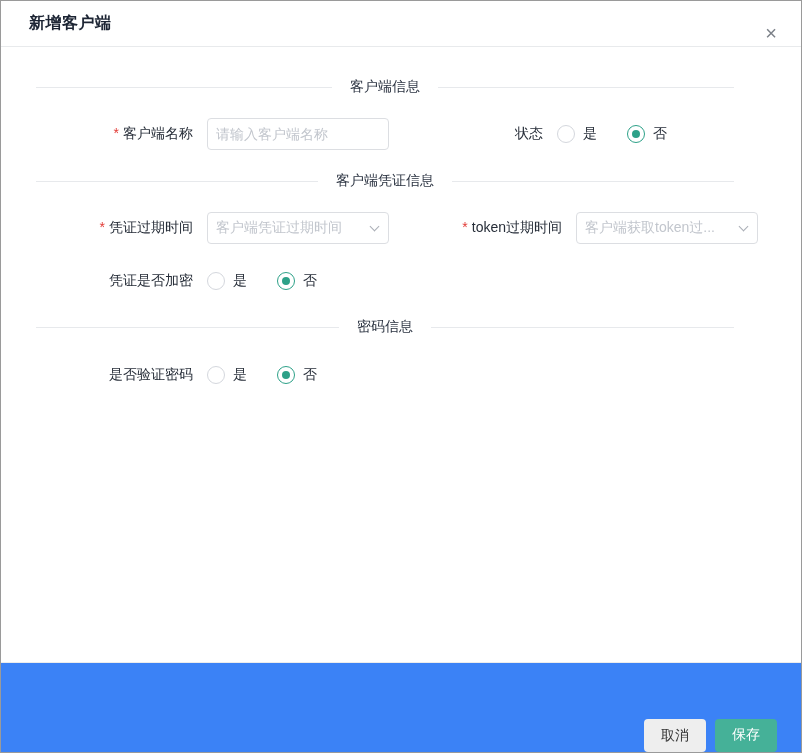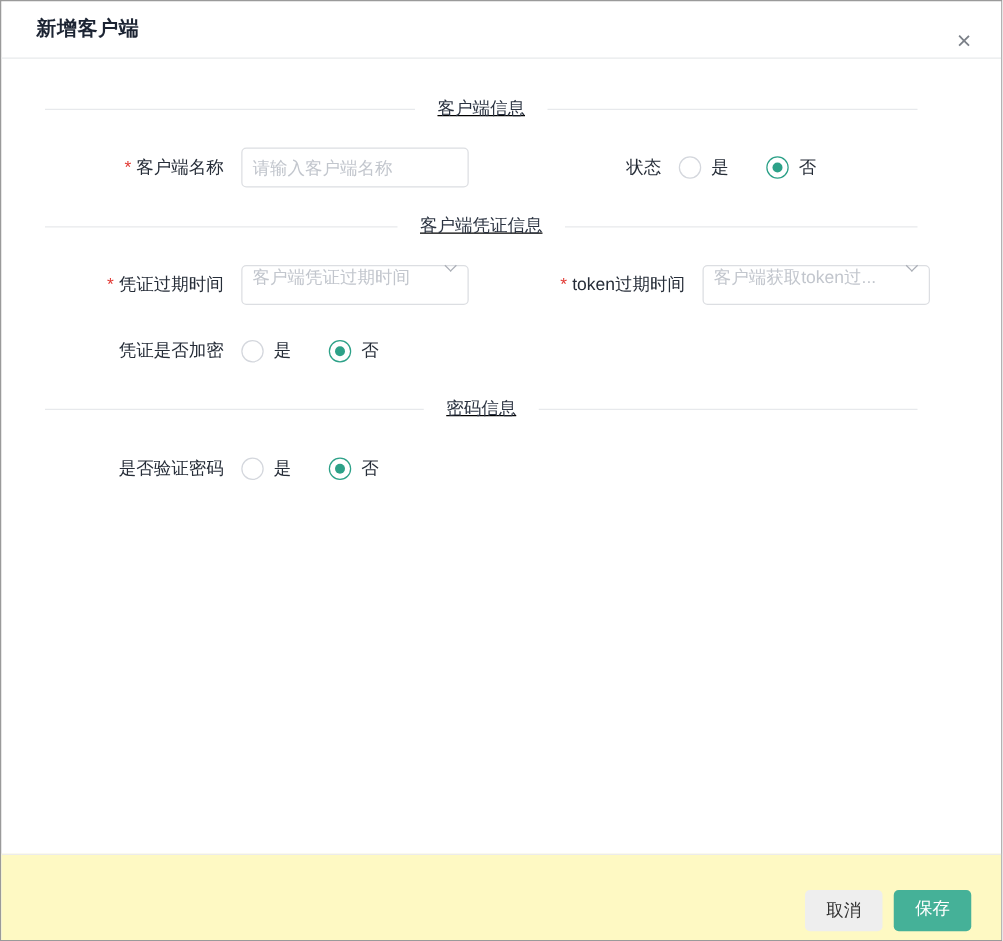--- a/index.html
+++ b/index.html
@@ -29,32 +29,32 @@
   .close-btn {
     position:absolute; top:22px; right:24px;
     font-size:20px; line-height:1; color:#7b8088;
     cursor:pointer; background:none; border:none;
     font-family:inherit;
   }
 
   
   .section-divider {
     display:flex; align-items:center; height:20px;
-    margin-left:35px; margin-right:67px;text-decoration:underline;
+    margin-left:35px; margin-right:67px;
   }
   .section-divider .line { flex:1; height:1px; background:#e7e9ec; }
   .section-divider .sect-title {
     padding:0 18px; font-size:14px; color:#2b3341; white-space:nowrap;
   }
   .sd-1 { margin-top:30px; }
   .sd-2 { margin-top:21px; }
   .sd-3 { margin-top:20px; }
 
   
-  .row { display:flex; align-items:center; height:32px; padding-left:35px; }
+  .row { display:flex; align-items:center; height:32px; padding-left:49px; }
   .r-1 { margin-top:21px; }
   .r-2 { margin-top:21px;gap:19px; }
   .r-3 { margin-top:21px; }
   .r-4 { margin-top:22px; }
 
   .field { display:flex; align-items:center; width:350px; flex-shrink:0; }
   .flabel {
     width:143px; text-align:right; font-size:14px; color:#262d38;
     white-space:nowrap; flex-shrink:0;
   }
@@ -65,21 +65,21 @@
     width:182px; height:32px;
     border:1px solid #dcdee2; border-radius:4px;
     padding:0 8px; font-size:14px; color:#333;
     outline:none; font-family:inherit; background:#fff;
   }
   .text-input::placeholder { color:#c2c6cd; }
 
   .select {
     width:182px; height:32px;
     border:1px solid #dcdee2; border-radius:4px;
-    display:flex; justify-content:space-between;
+    display:flex; align-items:center; justify-content:space-between;
     padding:0 10px 0 8px; background:#fff; cursor:pointer;
   }
   .select-placeholder {
     font-size:14px; color:#c2c6cd; white-space:nowrap;
     overflow:hidden; text-overflow:ellipsis; max-width:150px;
   }
   .chevron {
     width:7px; height:7px;
     border-right:1px solid #aaaeb6; border-bottom:1px solid #aaaeb6;
     transform:rotate(45deg); margin-top:-4px; flex-shrink:0;
@@ -93,23 +93,23 @@
     width:18px; height:18px; border-radius:50%;
     border:1px solid #d4d7dd; background:#fff;
     display:flex; align-items:center; justify-content:center;
   }
   .radio-item.checked .radio-circle { border-color:#2da188; }
   .radio-dot { width:8px; height:8px; border-radius:50%; background:#2da188; }
   .radio-label { margin-left:8px; font-size:14px; color:#262d38; }
 
   
   .modal-footer {
-    position:absolute; left:0; right:0; bottom:0; height:69px;
-    border-top:1px solid #ececec; background:#fef9c3;
-    display:flex; justify-content:flex-end; align-items:center;
+    position:absolute; left:0; right:0; bottom:0; height:90px;
+    border-top:1px solid #ececec; background:#3b82f6;
+    display:flex; justify-content:flex-end; align-items:flex-end;
     padding:20px 24px 0; gap:9px;
   }
   .btn {
     height:33px; border:none; border-radius:4px;
     font-size:14px; padding:0 17px; cursor:pointer;
     font-family:inherit; line-height:33px;
   }
   .btn-cancel { background:#eeeeee; color:#333333; }
   .btn-save { background:#45b198; color:#ffffff;font-family:Liberation Mono, monospace; }
 </style>

